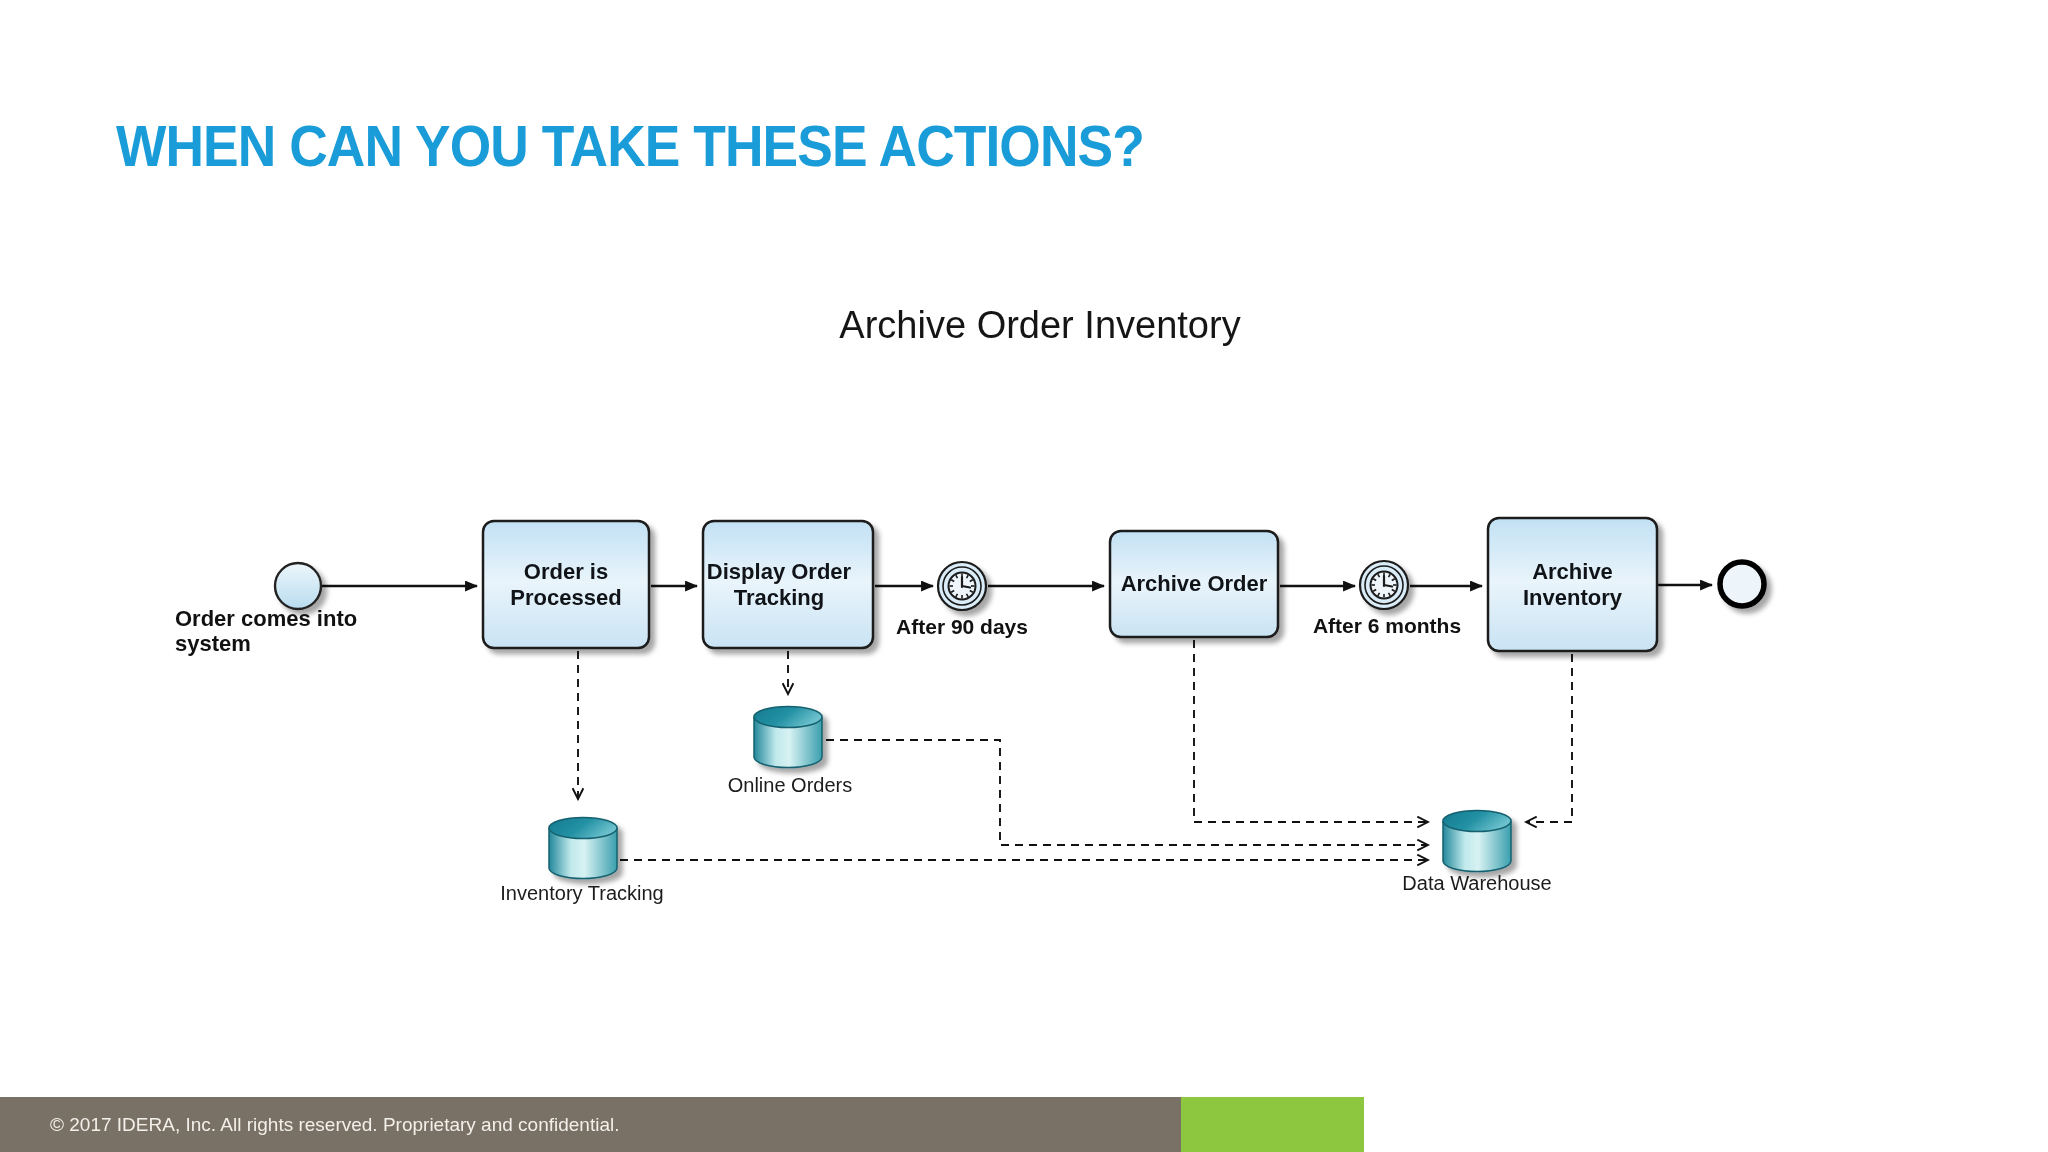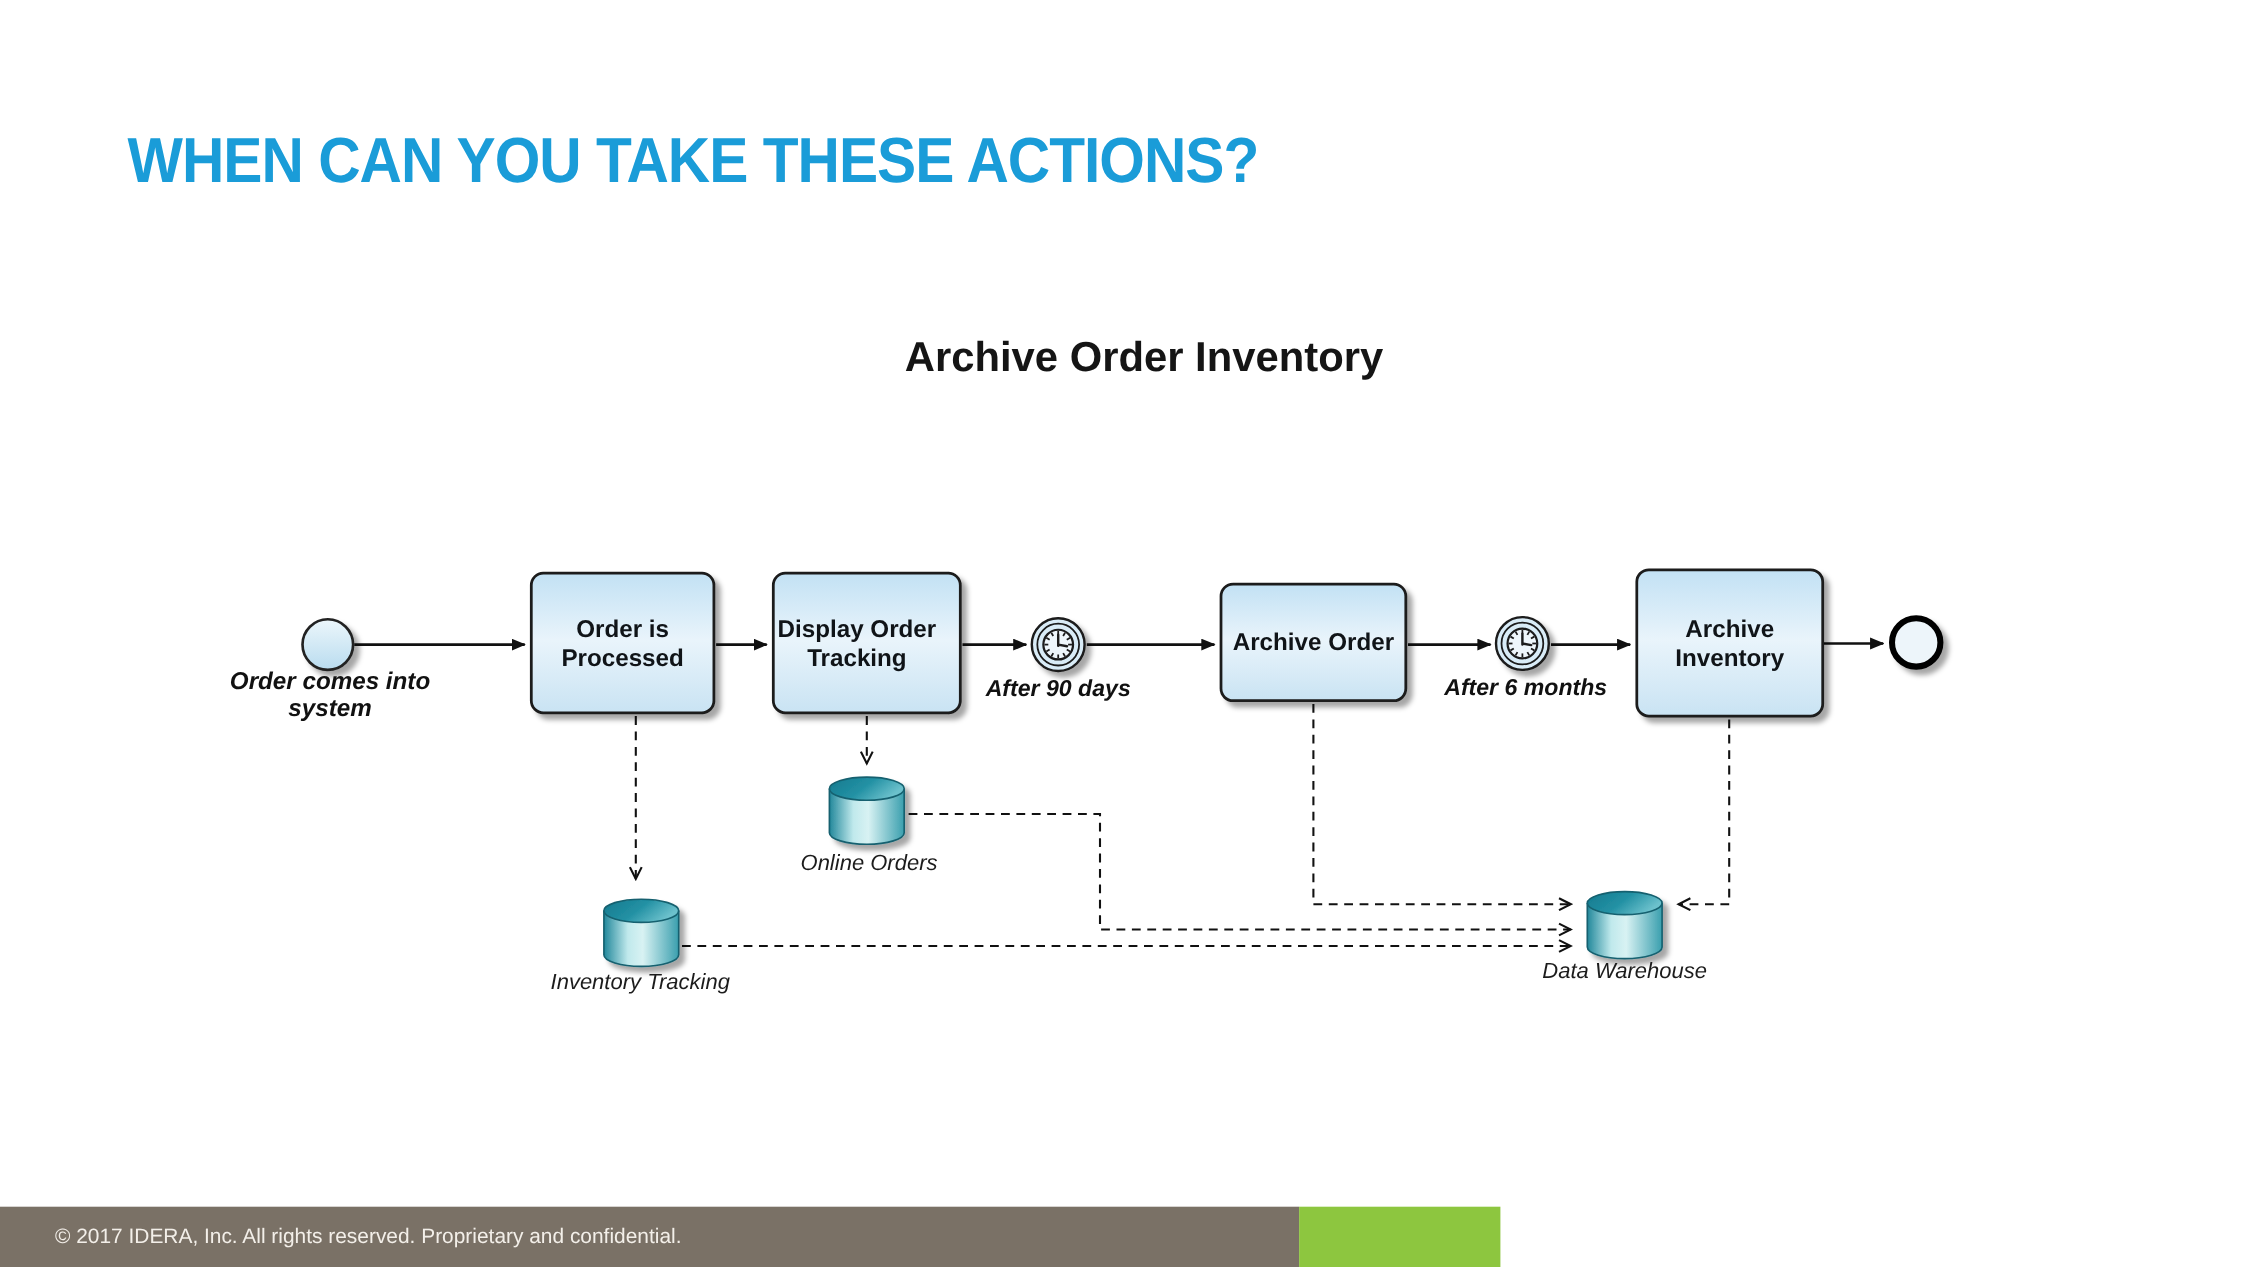--- a/index.html
+++ b/index.html
@@ -7,25 +7,25 @@
     position:relative;width:2048px;height:1152px;background:#ffffff;overflow:hidden;
     font-family:"Liberation Sans", sans-serif;
   }
   .slide-title{
     position:absolute;left:116px;top:112px;margin:0;
     font-size:58px;font-weight:bold;color:#1a9cd8;letter-spacing:-1px;
     transform:scaleX(0.92);transform-origin:left center;white-space:nowrap;
   }
   .diagram-title{
     position:absolute;left:1040px;top:304px;transform:translateX(-50%);
-    font-size:38px;font-weight:bold;color:#151515;white-space:nowrap;
+    font-size:38px;font-weight:normal;color:#151515;white-space:nowrap;
   }
   svg.diagram{position:absolute;left:0;top:0;}
   .lbl{position:absolute;color:#111;}
-  .lbl.center{transform:translateX(-50%);text-align:center;font-style:italic;}
+  .lbl.center{transform:translateX(-50%);text-align:left;}
   .node-lbl{
     position:absolute;display:flex;align-items:center;justify-content:center;
     text-align:center;font-weight:bold;font-size:22px;color:#101418;line-height:1.18;
   }
   .evt-lbl{font-weight:bold;font-size:21px;white-space:nowrap;}
   .start-lbl{font-weight:bold;font-size:22px;line-height:1.15;width:250px;}
   .ds-lbl{font-size:20px;color:#1c1c1c;white-space:nowrap;}
   .footer{
     position:absolute;left:0;top:1097px;width:2048px;height:55px;display:flex;
   }

